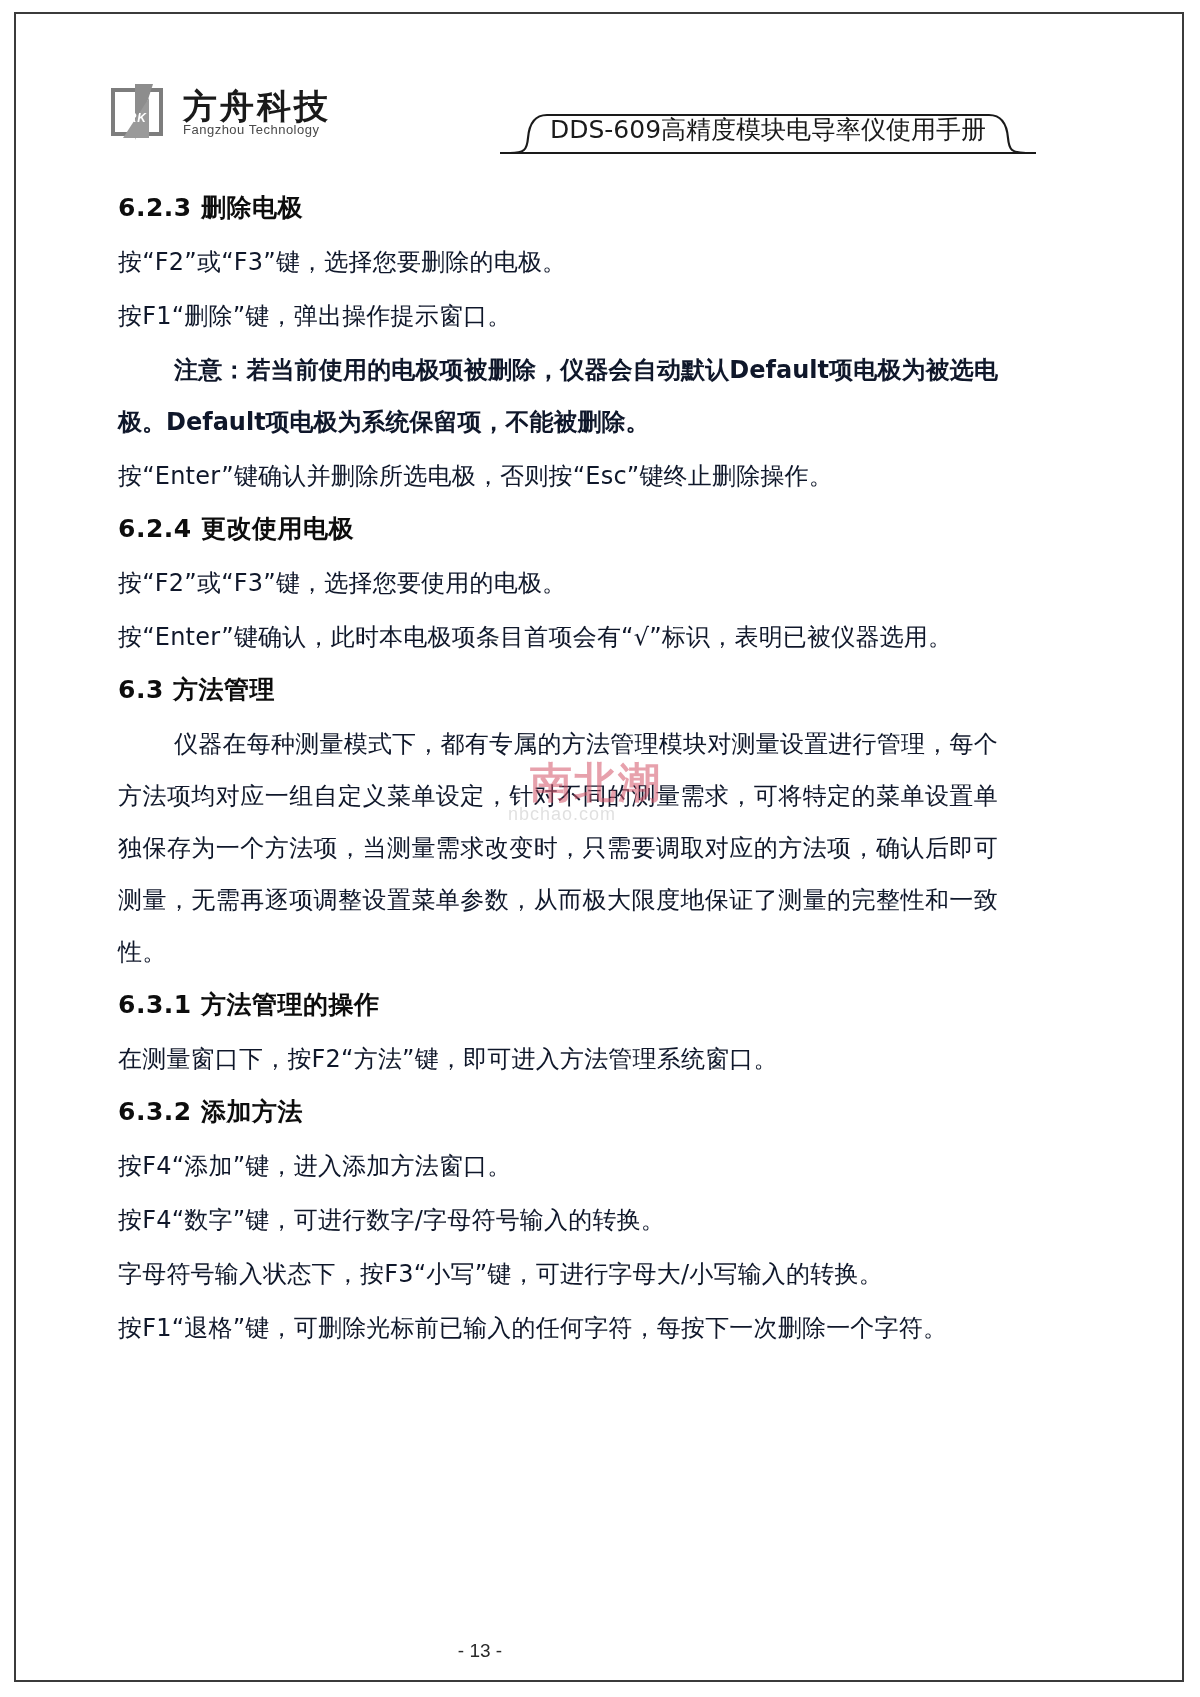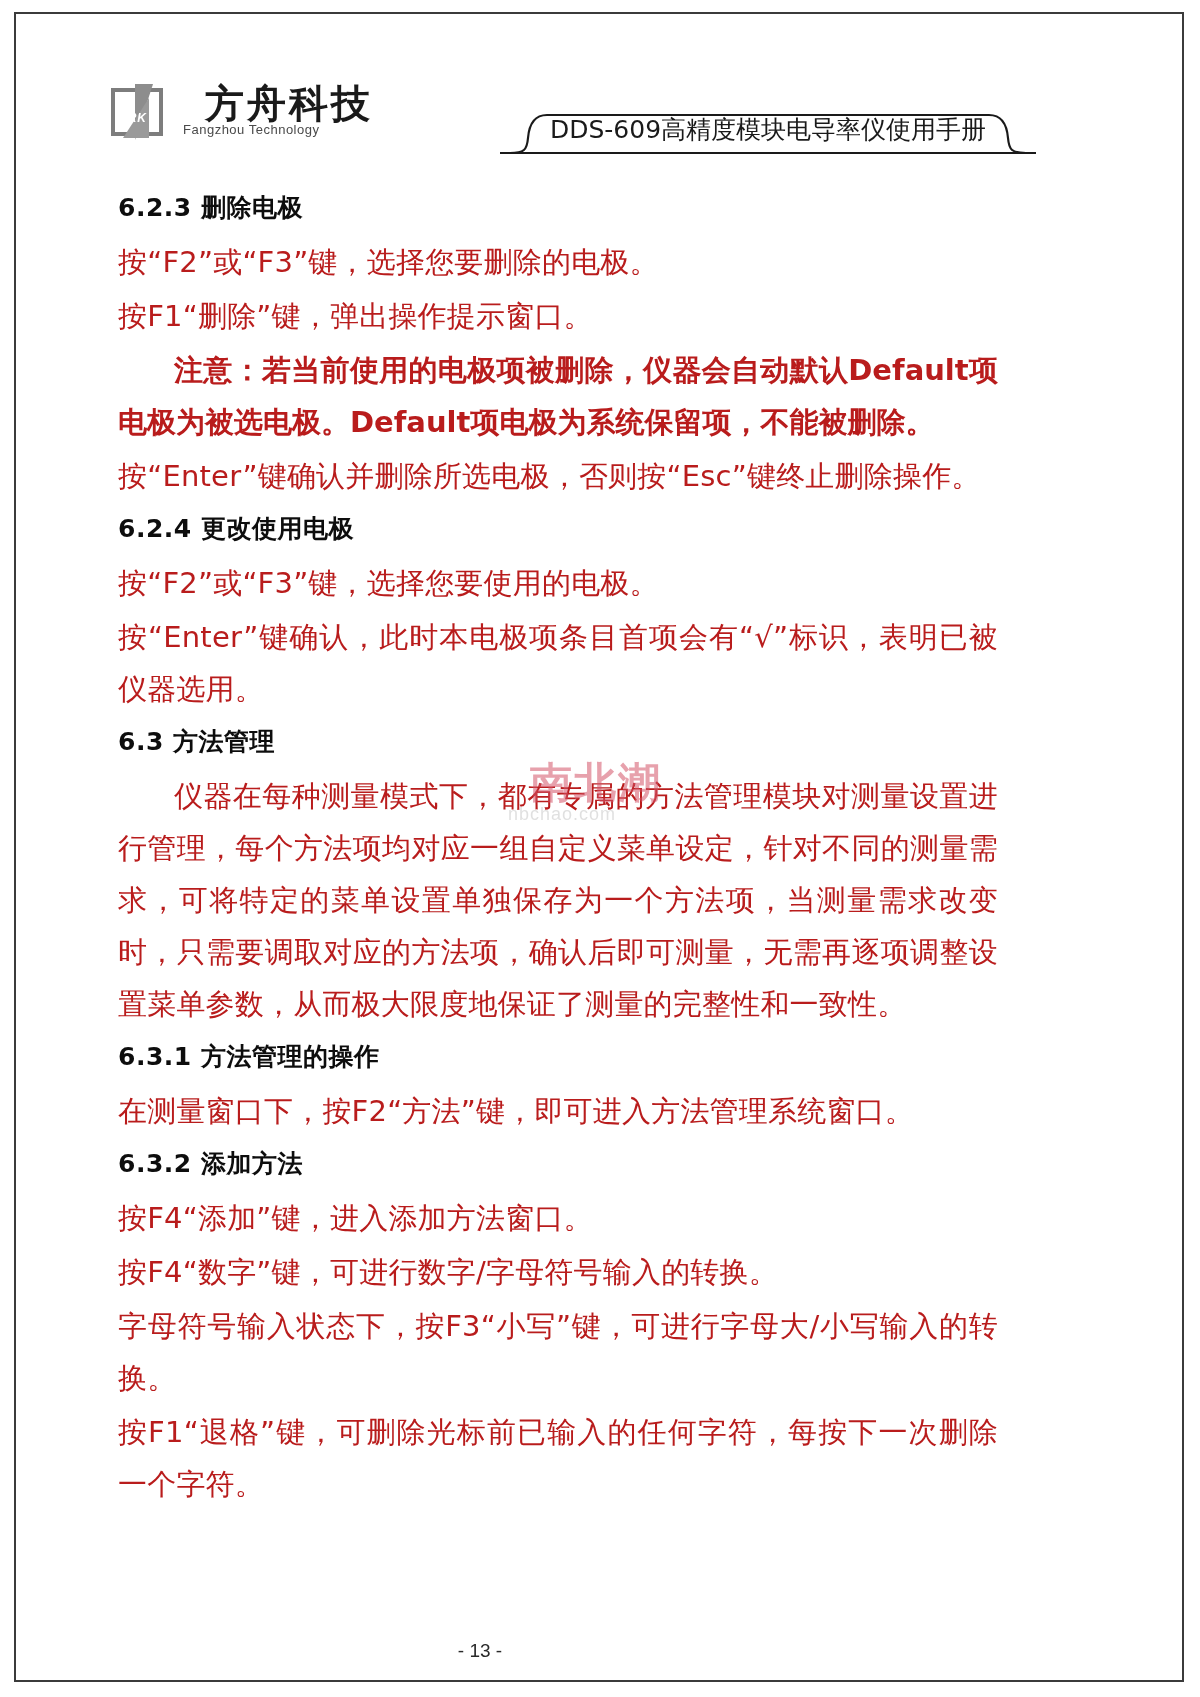--- a/index.html
+++ b/index.html
@@ -35,21 +35,21 @@
     width: 1170px;
     height: 140px;
   }
 
   
   #logo-block {
     position: absolute;
     left: 95px;
     top: 72px;
     display: flex;
-    align-items: flex-start;
+    align-items: center;
     gap: 12px;
   }
   #logo-mark {
     position: relative;
     width: 62px;
     height: 56px;
     flex: 0 0 auto;
   }
   #logo-mark .sq {
     position: absolute;
@@ -77,26 +77,25 @@
     left: 9px; top: 27px;
     font-size: 12px;
     font-weight: bold;
     font-style: italic;
     color: #ffffff;
     letter-spacing: 1px;
     z-index: 4;
   }
   #logo-text { line-height: 1; }
   #logo-cn {
-    font-size: 39px;
+    font-size: 34px;
     font-weight: 700;
     letter-spacing: 3px;
     color: #1a1a1a;
     font-family: "DejaVu Sans", "Liberation Sans", sans-serif;
-    margin-left: 22px;
   }
   #logo-en {
     margin-top: 0;
     font-size: 13px;
     color: #4a4a4a;
     letter-spacing: 0.5px;
     font-family: "Liberation Sans", sans-serif;
   }
 
   
@@ -137,26 +136,26 @@
     font-size: 25px;
     font-weight: 700;
     letter-spacing: 0.5px;
     margin: 13px 0 12px 0;
     font-family: "DejaVu Sans", "Liberation Sans", sans-serif;
     color: #0d0d0d;
   }
   .h3.tight { margin-top: 10px; }
 
   p.body {
-    font-size: 29px;
+    font-size: 24px;
     line-height: 52px;
     margin: 0 0 2px 0;
     letter-spacing: 0.2px;
     font-family: "DejaVu Sans", "Liberation Sans", sans-serif;
-    color: #b91c1c;
+    color: #0f172a;
     text-align: justify;
     text-justify: inter-ideograph;
   }
   p.note {
     font-weight: 700;
     letter-spacing: 0px;
   }
   p.indent { text-indent: 56px; }
   p.flow {
     text-align: justify;

